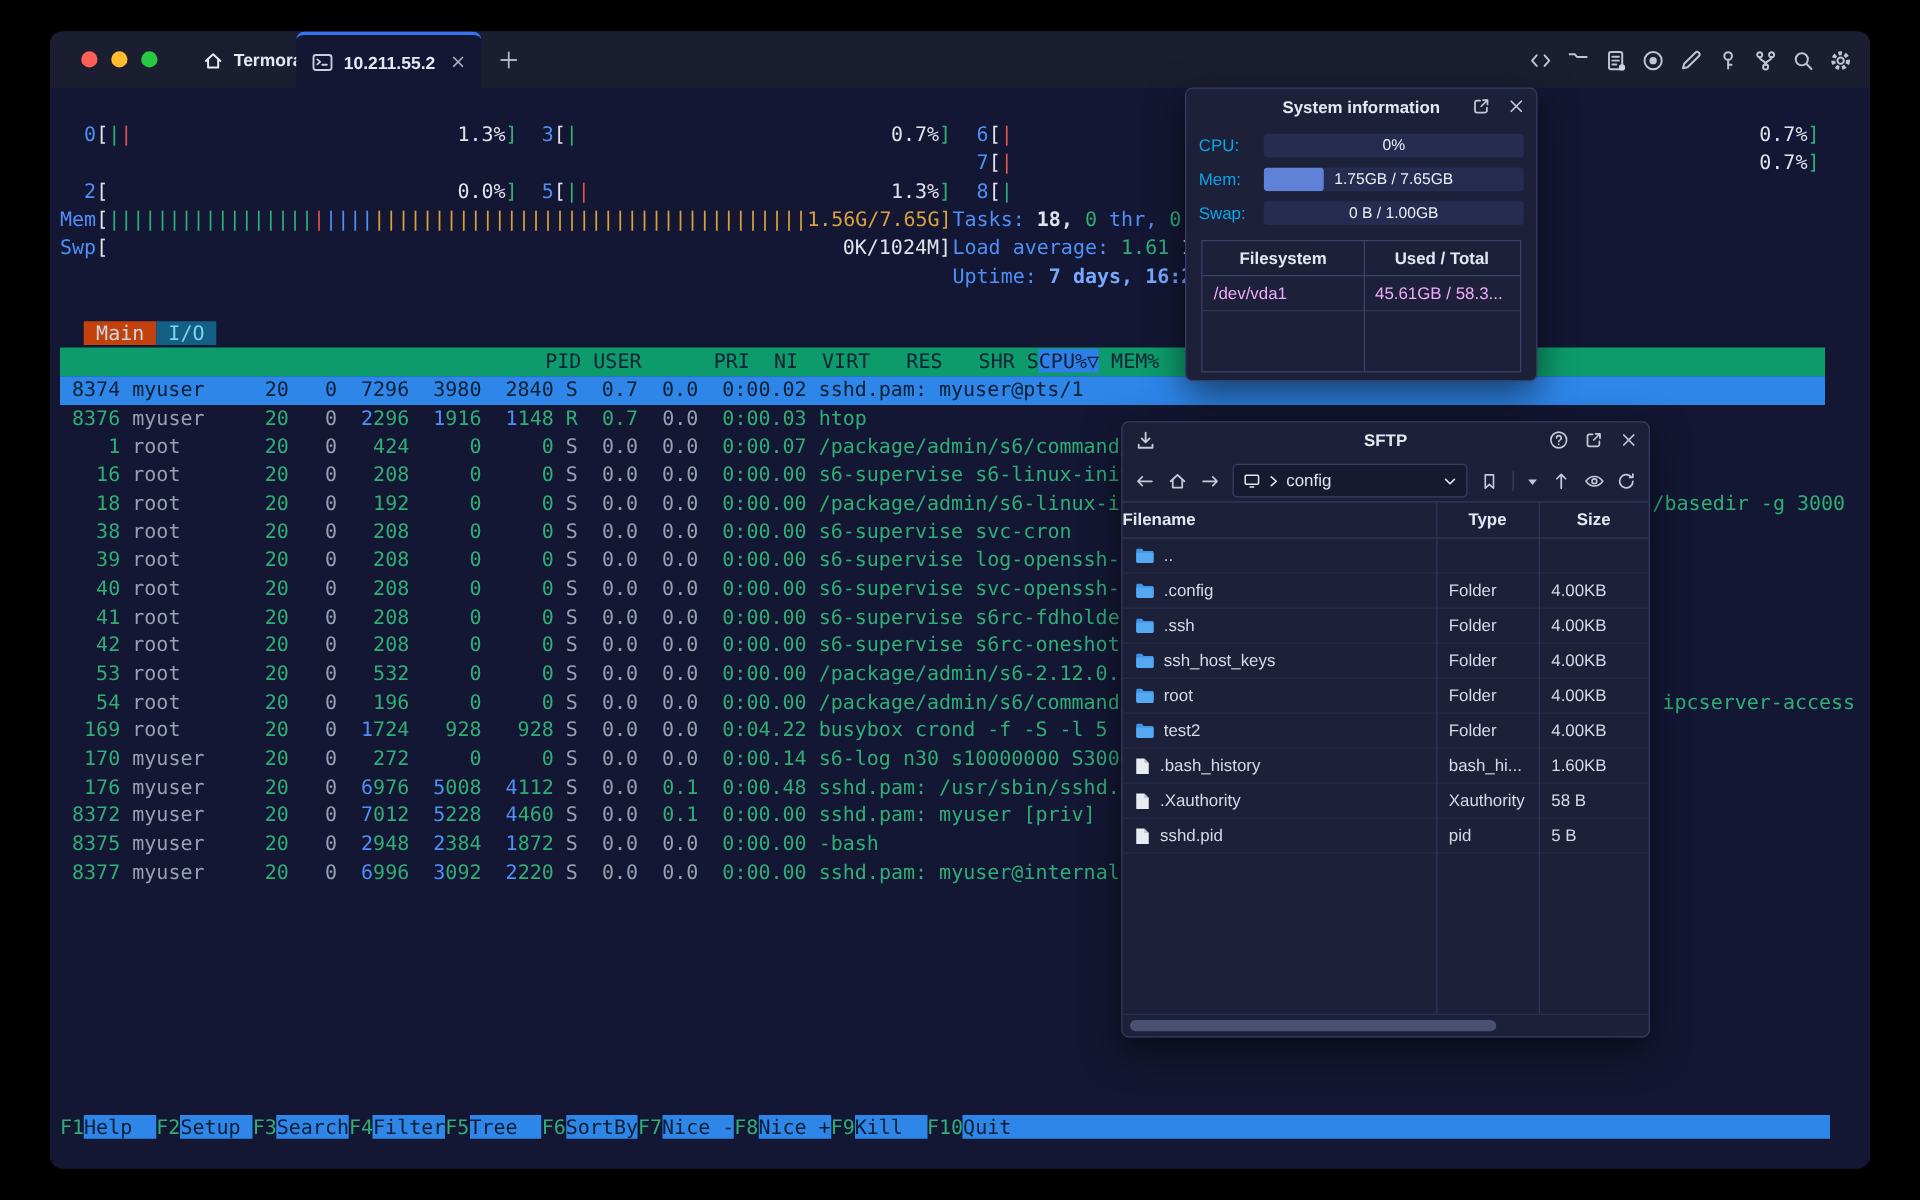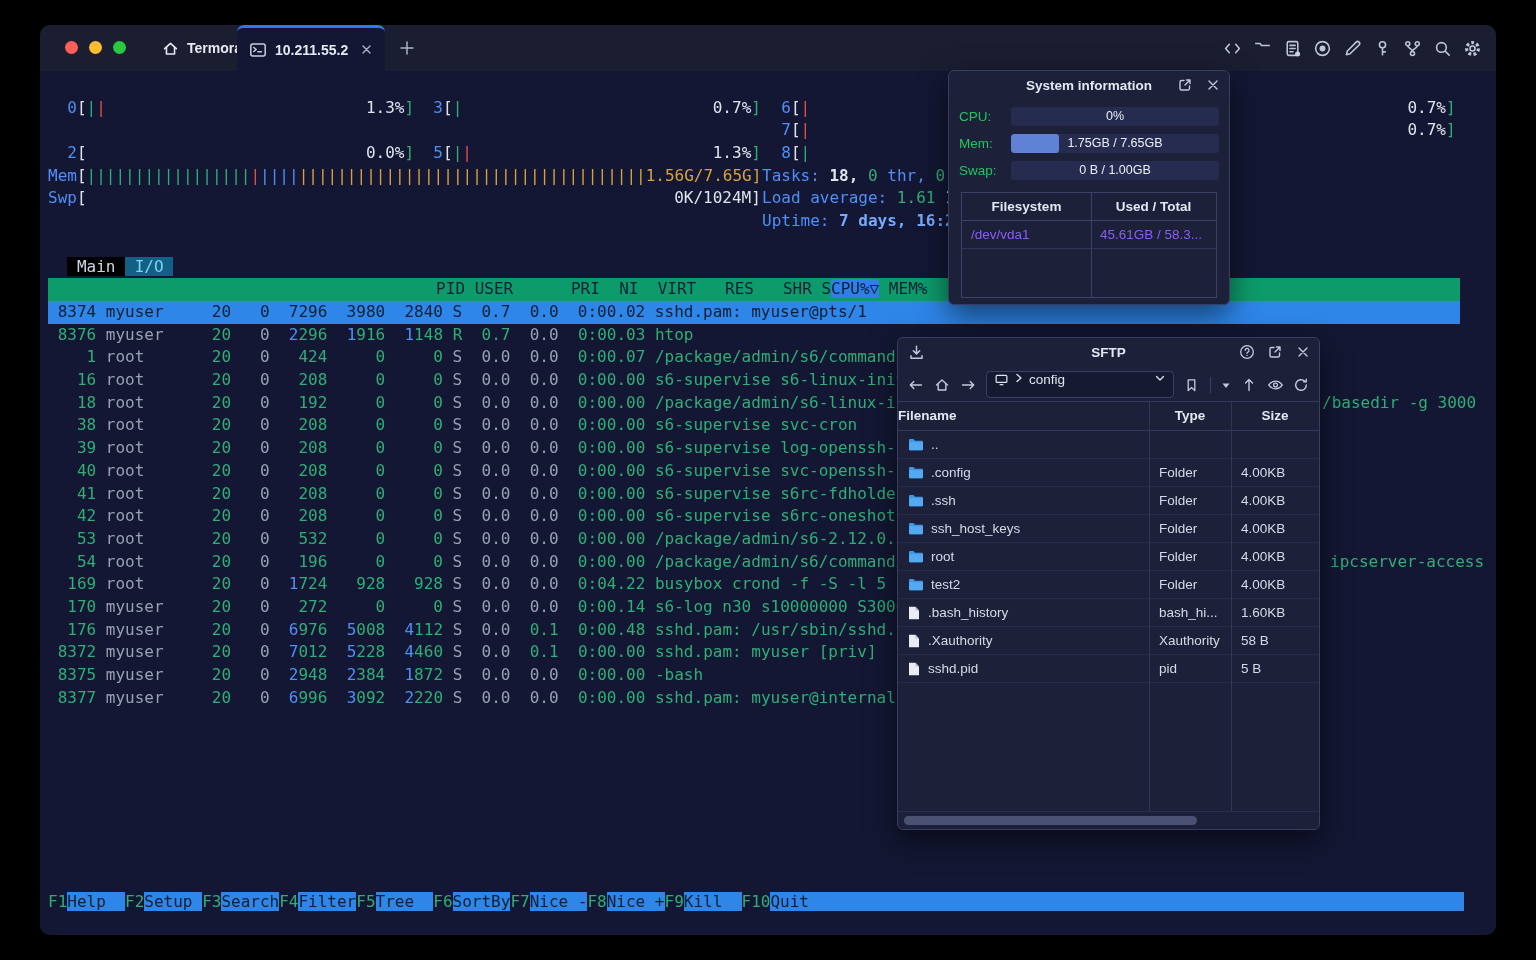--- a/index.html
+++ b/index.html
@@ -22,50 +22,50 @@
   
   #terminal{position:absolute;left:0;top:46px;right:0;bottom:0;background:#131733;overflow:hidden;}
   .tline{position:absolute;left:8px;white-space:pre;font:16px/22.7px "DejaVu Sans Mono",monospace;color:#dfe3ec;}
   .g{color:#2fae76}.gy{color:#98a0b3}.b{color:#4f8ff7}.lb{color:#76a9ff;font-weight:bold}
   .w{color:#dfe3ec}.wb{color:#dfe3ec;font-weight:bold}.o{color:#d9a23f}.r{color:#e0524d}
   .phead{background:#0d9b6c;color:#0a2135;width:1412px;}
   .phead .sort{background:#2f7fe9;}
   .psel{background:#2e86e9;width:1412px;}
   .psel span{color:#0b1f33;}
   .fb{background:#2e86e9;color:#0b1f33;}
-  .tabm{background:#000000;color:#cdd7e0;}
+  .tabm{background:#c2410c;color:#cdd7e0;}
   .tabio{background:#135f86;color:#79d7ef;}
   
   .panel{position:absolute;background:#1c2039;border:1px solid #383d63;border-radius:6px;
          box-shadow:0 10px 30px rgba(0,0,0,.55);color:#dfe3ee;font-size:13.5px;}
   .pn-head{position:relative;height:28px;display:flex;align-items:center;}
   .pn-title{position:absolute;left:0;right:0;text-align:center;font-weight:bold;color:#e4e7f1;}
   .pn-icons{position:absolute;right:8px;display:flex;gap:12px;color:#c4c9da;}
   .pn-icons .ico,.sf-tools .ico{width:16px;height:16px;}
   
   .sysinfo{left:908px;top:45px;width:280px;height:233px;}
   .si-row{position:relative;height:19px;margin:8px 10px 0 10px;display:flex;align-items:center;}
-  .si-label{width:52px;color:#22c55e;}
+  .si-label{width:52px;color:#0ea5e9;}
   .si-bar{position:relative;flex:1;height:19px;background:#262c50;border-radius:3px;overflow:hidden;}
   .si-fill{position:absolute;left:0;top:0;bottom:0;background:#5f82d6;border-radius:3px;}
   .si-val{position:absolute;left:0;right:0;top:0;line-height:19px;text-align:center;font-size:12.5px;color:#eceef6;}
   .si-table{position:absolute;left:12px;right:12px;top:121px;bottom:6px;border:1px solid #3b4168;}
   .si-col-div{position:absolute;left:129px;top:0;bottom:0;width:1px;background:#3b4168;}
   .si-th{display:flex;height:27px;line-height:27px;border-bottom:1px solid #3b4168;font-weight:bold;color:#e4e7f1;}
-  .si-tr{display:flex;height:27px;line-height:27px;border-bottom:1px solid #30355a;color:#8b5cf6;}
+  .si-tr{display:flex;height:27px;line-height:27px;border-bottom:1px solid #30355a;color:#f0abfc;}
   .si-c1{width:129px;box-sizing:border-box;}
   .si-c2{flex:1;}
   .si-th .si-c1,.si-th .si-c2{text-align:center;}
   .si-tr .si-c1,.si-tr .si-c2{padding-left:9px;overflow:hidden;white-space:nowrap;}
   
   .sftp{left:857px;top:312px;width:421px;height:491px;}
   .sf-dl{position:absolute;left:10px;top:6px;width:17px;height:17px;color:#c4c9da;}
   .sf-tools{position:absolute;left:0;right:0;top:30px;height:33px;display:flex;align-items:center;color:#c4c9da;gap:10px;padding:0 10px;box-sizing:border-box;}
   .sf-path{flex:1;height:25px;background:#161a31;border:1px solid #3a3f66;border-radius:4px;
-           display:flex;gap:5px;padding:0 7px;color:#e0e4ef;min-width:0;}
+           display:flex;align-items:center;gap:5px;padding:0 7px;color:#e0e4ef;min-width:0;}
   .sf-path .grow{flex:1}
   .sf-divider{width:1px;height:16px;background:#3a3f66;}
   .sf-table{position:absolute;left:0;right:0;top:63px;bottom:18px;border-top:1px solid #343960;overflow:hidden;}
   .sf-vdiv{position:absolute;top:0;bottom:0;width:1px;background:#30355a;}
   .sf-th{display:flex;height:28px;line-height:28px;border-bottom:1px solid #343960;font-weight:bold;color:#e4e7f1;}
   .sf-c1{width:251px;box-sizing:border-box;text-align:left;}
   .sf-c2{width:82px;box-sizing:border-box;text-align:center;}
   .sf-c3{flex:1;text-align:center;}
   .sf-row{display:flex;height:27px;line-height:27px;border-bottom:1px solid #262b48;color:#d6dae8;}
   .sf-row .sf-c1{display:flex;align-items:center;gap:8px;padding-left:10px;text-align:left;overflow:hidden;white-space:nowrap;}

